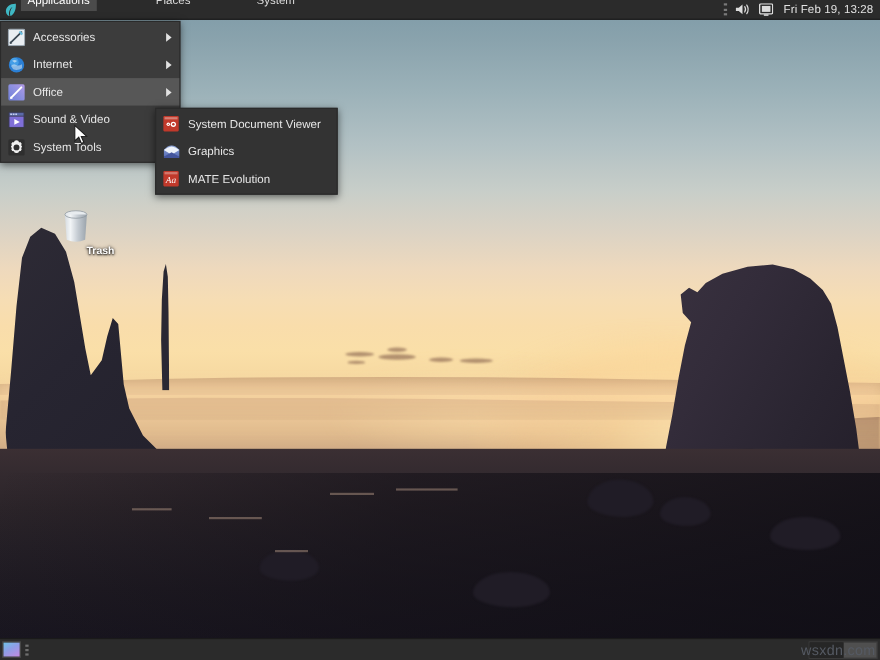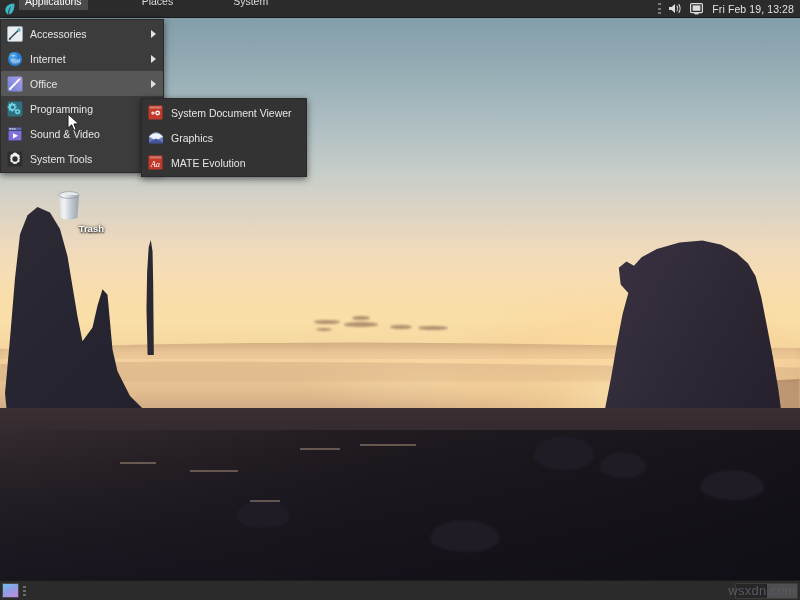--- a/index.html
+++ b/index.html
@@ -368,35 +368,20 @@
           </defs>
           <rect x="0.6" y="0.6" width="14.8" height="14.8" rx="1.5" fill="url(#offg)"></rect>
           <path d="M3 13 L12.4 3.4" stroke="#ffffff" stroke-width="1.8" stroke-linecap="round"></path>
           <path d="M2.4 13.8 L2.7 11.5 L4.7 13.5 Z" fill="#ffffff"></path>
         </svg>
       </span>
       <span class="mi-label">Office</span>
       <span class="mi-arrow"></span>
     </div>
 
-    <div class="menu-item">
-      <span class="mi-icon">
-        <svg width="16" height="16" viewBox="0 0 16 16">
-          <rect x="0.6" y="0.6" width="14.8" height="14.8" rx="1.5" fill="#2f6f7e"></rect>
-          <g fill="#6fd4e4">
-            <path d="M5.6 2.4 l1.3 0 .3 1.1 1.1 .5 1-.6 .9 .9 -.6 1 .5 1.1 1.1 .3 0 1.3 -1.1 .3 -.5 1.1 .6 1 -.9 .9 -1-.6 -1.1 .5 -.3 1.1 -1.3 0 -.3-1.1 -1.1-.5 -1 .6 -.9-.9 .6-1 -.5-1.1 -1.1-.3 0-1.3 1.1-.3 .5-1.1 -.6-1 .9-.9 1 .6 1.1-.5z" transform="translate(-0.6,-0.6) scale(0.92)"></path>
-          </g>
-          <circle cx="5.6" cy="6.2" r="1.7" fill="#2f6f7e"></circle>
-          <circle cx="10.6" cy="10.6" r="2.6" fill="#6fd4e4"></circle>
-          <circle cx="10.6" cy="10.6" r="1.1" fill="#2f6f7e"></circle>
-        </svg>
-      </span>
-      <span class="mi-label">Programming</span>
-      <span class="mi-arrow"></span>
-    </div>
 
     <div class="menu-item">
       <span class="mi-icon">
         <svg width="16" height="16" viewBox="0 0 16 16">
           <rect x="0.6" y="0.6" width="14.8" height="14.8" rx="1.5" fill="#3b3b52"></rect>
           <rect x="1.6" y="1.6" width="12.8" height="2.6" fill="#5b6aa8"></rect>
           <rect x="2.3" y="2.2" width="1.6" height="1.4" fill="#c9d2f2"></rect>
           <rect x="4.6" y="2.2" width="1.6" height="1.4" fill="#c9d2f2"></rect>
           <rect x="6.9" y="2.2" width="1.6" height="1.4" fill="#c9d2f2"></rect>
           <rect x="1.6" y="5" width="12.8" height="9.4" fill="#7f6fd8"></rect>

